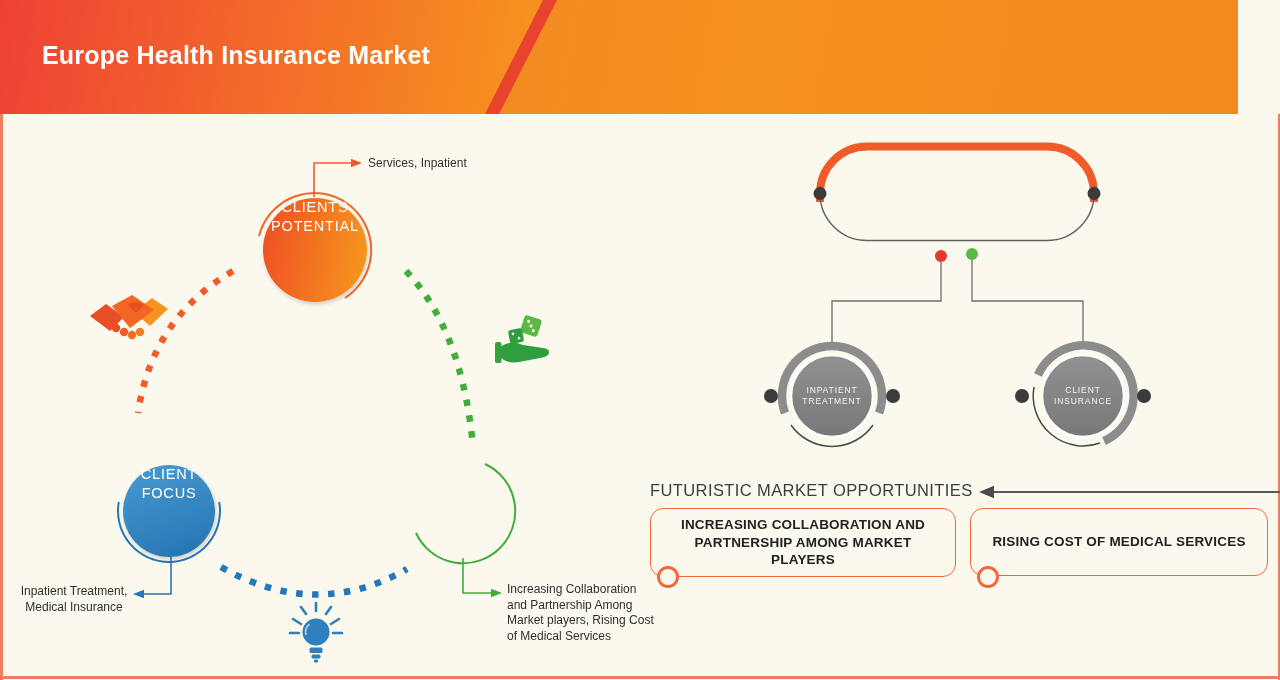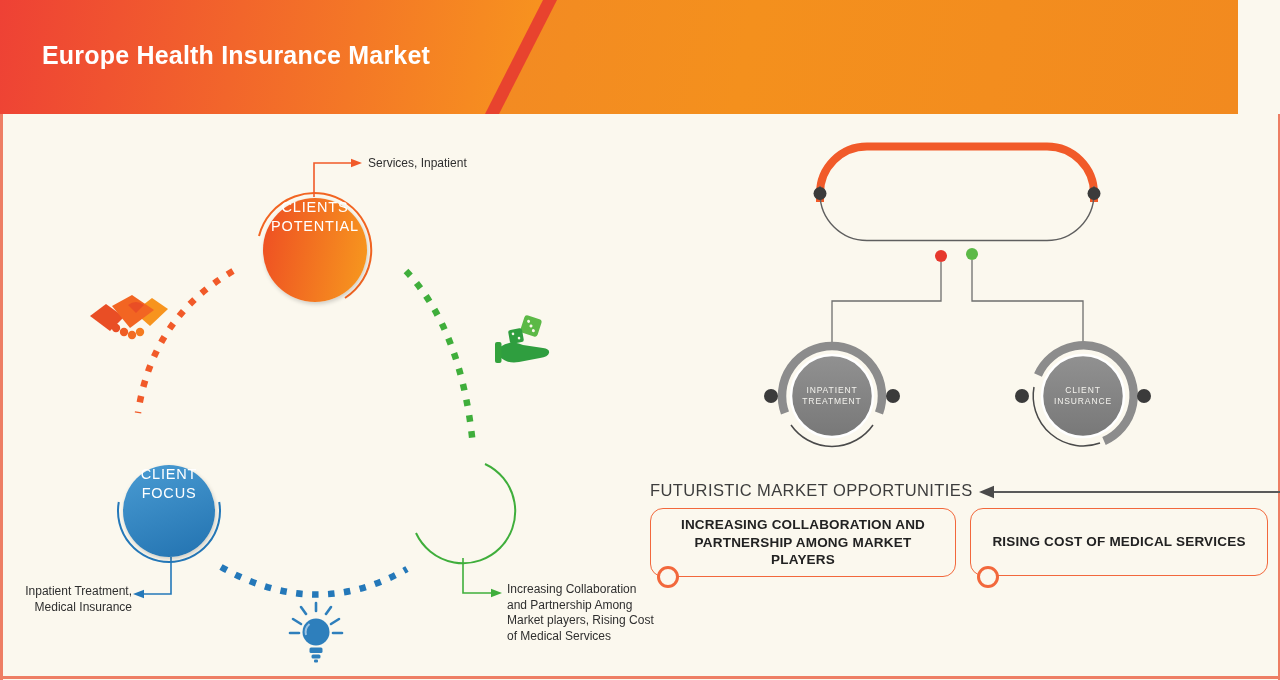--- a/index.html
+++ b/index.html
@@ -26,21 +26,21 @@
   .node{border-radius:50%;display:flex;flex-direction:column;align-items:center;
     color:#ffffff;text-align:center;z-index:2;letter-spacing:.8px;line-height:19px;font-size:14.5px;}
   #node-clients-potential{left:263px;top:198px;width:104px;height:104px;
     background:linear-gradient(100deg,#ee4d23,#f79a1e);box-shadow:1px 2px 4px rgba(0,0,0,.18);}
   #node-client-focus{left:123px;top:465px;width:92px;height:92px;
     background:linear-gradient(160deg,#4a9cd3,#2272b0);box-shadow:1px 2px 4px rgba(0,0,0,.18);}
   #node-hot-bets{left:416px;top:464px;width:94px;height:94px;
     background:linear-gradient(180deg,#93c83d,#2ca24a);box-shadow:1px 2px 4px rgba(0,0,0,.18);}
   .note{color:#2f2f2f;font-size:12px;line-height:15.5px;z-index:2;}
   #note-services{left:368px;top:156px;}
-  #note-inpatient{left:16px;top:584px;width:116px;text-align:right;}
+  #note-inpatient{left:16px;top:584px;width:116px;text-align:center;}
   #note-hotbets{left:507px;top:582px;width:150px;text-align:left;}
   
   #pill{left:832px;top:160px;width:250px;height:66px;border-radius:33px;z-index:2;
     background:linear-gradient(150deg,#f2662c,#ef4f25);box-shadow:2px 3px 5px rgba(0,0,0,.18);
     display:flex;align-items:center;justify-content:center;color:#ffffff;font-size:21px;font-weight:bold;letter-spacing:.3px;}
   .gray-label{z-index:2;width:84px;color:#f4f3ee;font-size:8.5px;letter-spacing:.9px;line-height:11px;
     text-align:center;display:flex;flex-direction:column;}
   #label-inpatient{left:790px;top:385px;}
   #label-medical{left:1041px;top:385px;}
   

